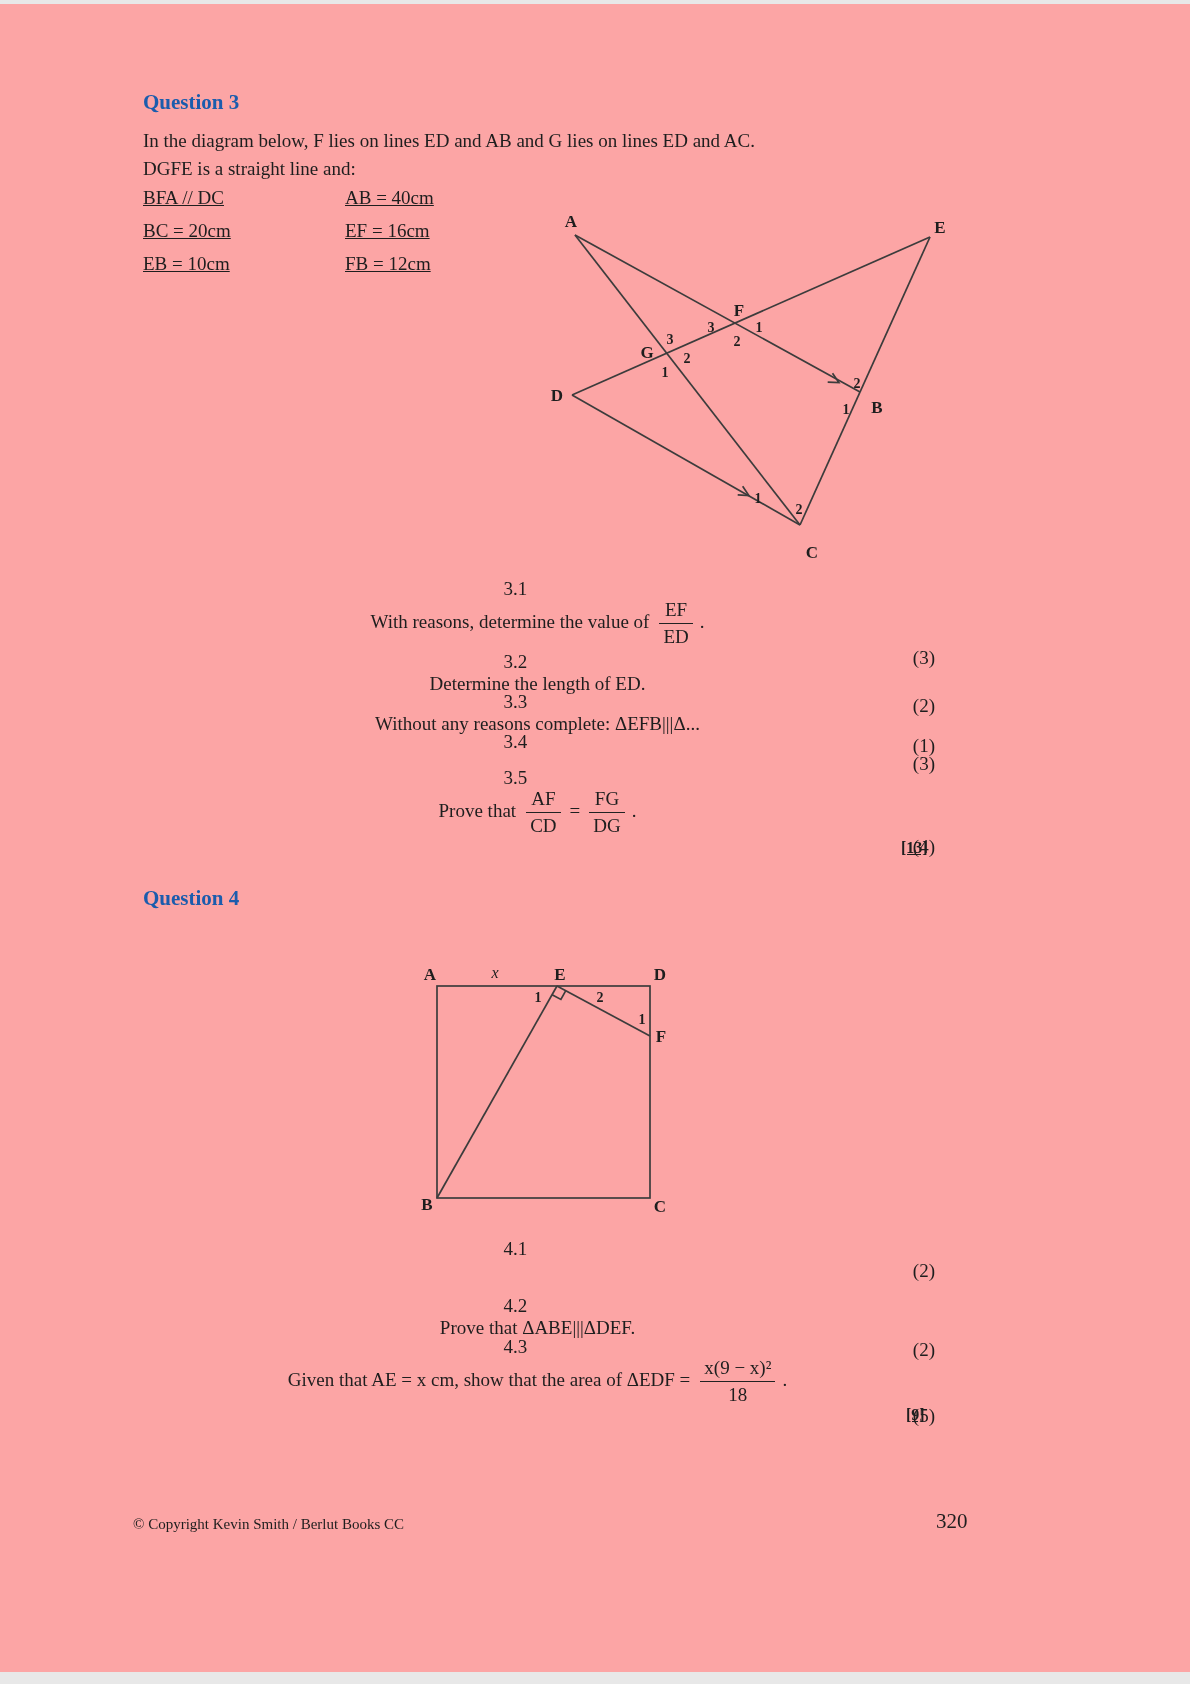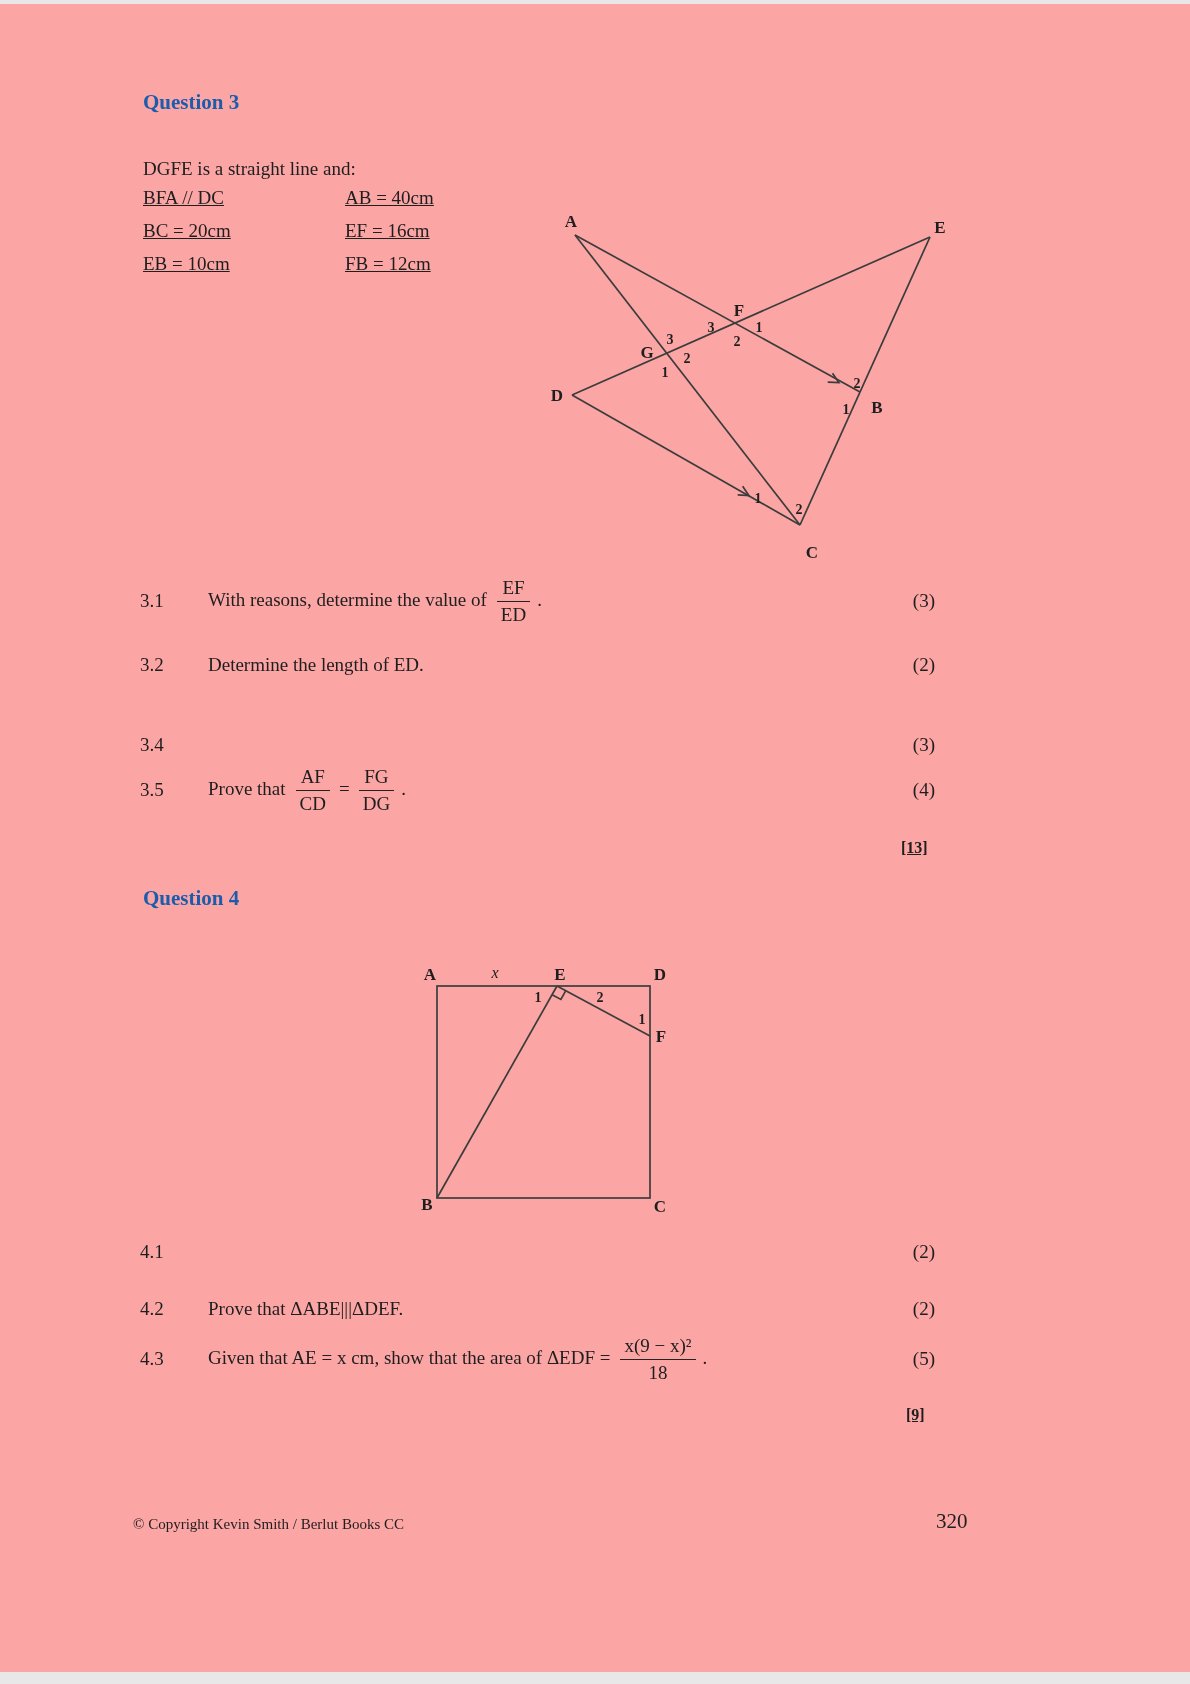--- a/index.html
+++ b/index.html
@@ -16,20 +16,21 @@
     position:absolute;left:143px;margin:0;
     font-size:21px;font-weight:bold;color:#1b5cad;
     font-family:"Liberation Serif","DejaVu Serif",serif;
   }
   .body-line{position:absolute;left:143px;margin:0;font-size:19px;white-space:nowrap;}
   .given{position:absolute;font-size:19px;white-space:nowrap;text-decoration:underline;}
   .q-row{
     position:absolute;left:140px;width:795px;
     display:flex;align-items:center;min-height:28px;
     font-size:19px;
+    flex-direction:column;
   }
   .q-num{flex:none;width:68px;}
   .q-text{flex:1;white-space:nowrap;}
   .q-marks{flex:none;margin-left:auto;}
   .pre{margin-right:5px;}
   .post{margin-left:2px;}
   .eq{margin:0 4px;}
   .frac{display:inline-block;vertical-align:middle;text-align:center;margin:0 5px;}
   .frac .fnum{display:block;padding:0 4px 3px;border-bottom:1.6px solid #222;line-height:1.05;}
   .frac .fden{display:block;padding:3px 4px 0;line-height:1.05;}
@@ -42,20 +43,21 @@
   .footer-copy{position:absolute;left:133px;top:1512px;font-size:15px;}
   .page-num{position:absolute;left:936px;top:1505px;font-size:21px;text-align:right;}
 </style>
 </head>
 <body>
 
 <div class="page">
 
   <h2 class="q-heading" style="top:86px">Question 3</h2>
 
+  <p class="body-line" style="top:126px">In the diagram below, F lies on lines ED and AB and G lies on lines ED and AC.</p>
   <p class="body-line" style="top:154px">DGFE is a straight line and:</p>
 
   <span class="given" style="left:143px;top:183px">BFA // DC</span>
   <span class="given" style="left:143px;top:216px">BC = 20cm</span>
   <span class="given" style="left:143px;top:249px">EB = 10cm</span>
   <span class="given" style="left:345px;top:183px">AB = 40cm</span>
   <span class="given" style="left:345px;top:216px">EF = 16cm</span>
   <span class="given" style="left:345px;top:249px">FB = 12cm</span>
 
   <svg class="diagram" style="left:530px;top:196px" width="440" height="375" viewBox="0 0 440 375">
@@ -95,20 +97,25 @@
     </span>
     <span class="q-marks">(3)</span>
   </div>
 
   <div class="q-row" style="top:647px">
     <span class="q-num">3.2</span>
     <span class="q-text">Determine the length of ED.</span>
     <span class="q-marks">(2)</span>
   </div>
 
+  <div class="q-row" style="top:687px">
+    <span class="q-num">3.3</span>
+    <span class="q-text">Without any reasons complete: ΔEFB|||Δ...</span>
+    <span class="q-marks">(1)</span>
+  </div>
 
   <div class="q-row" style="top:727px">
     <span class="q-num">3.4</span>
     <span class="q-marks">(3)</span>
   </div>
 
   <div class="q-row" style="top:763px">
     <span class="q-num">3.5</span>
     <span class="q-text">
       <span class="pre">Prove that</span><span class="frac"><span class="fnum">AF</span><span class="fden">CD</span></span><span class="eq">=</span><span class="frac"><span class="fnum">FG</span><span class="fden">DG</span></span><span class="post">.</span>

